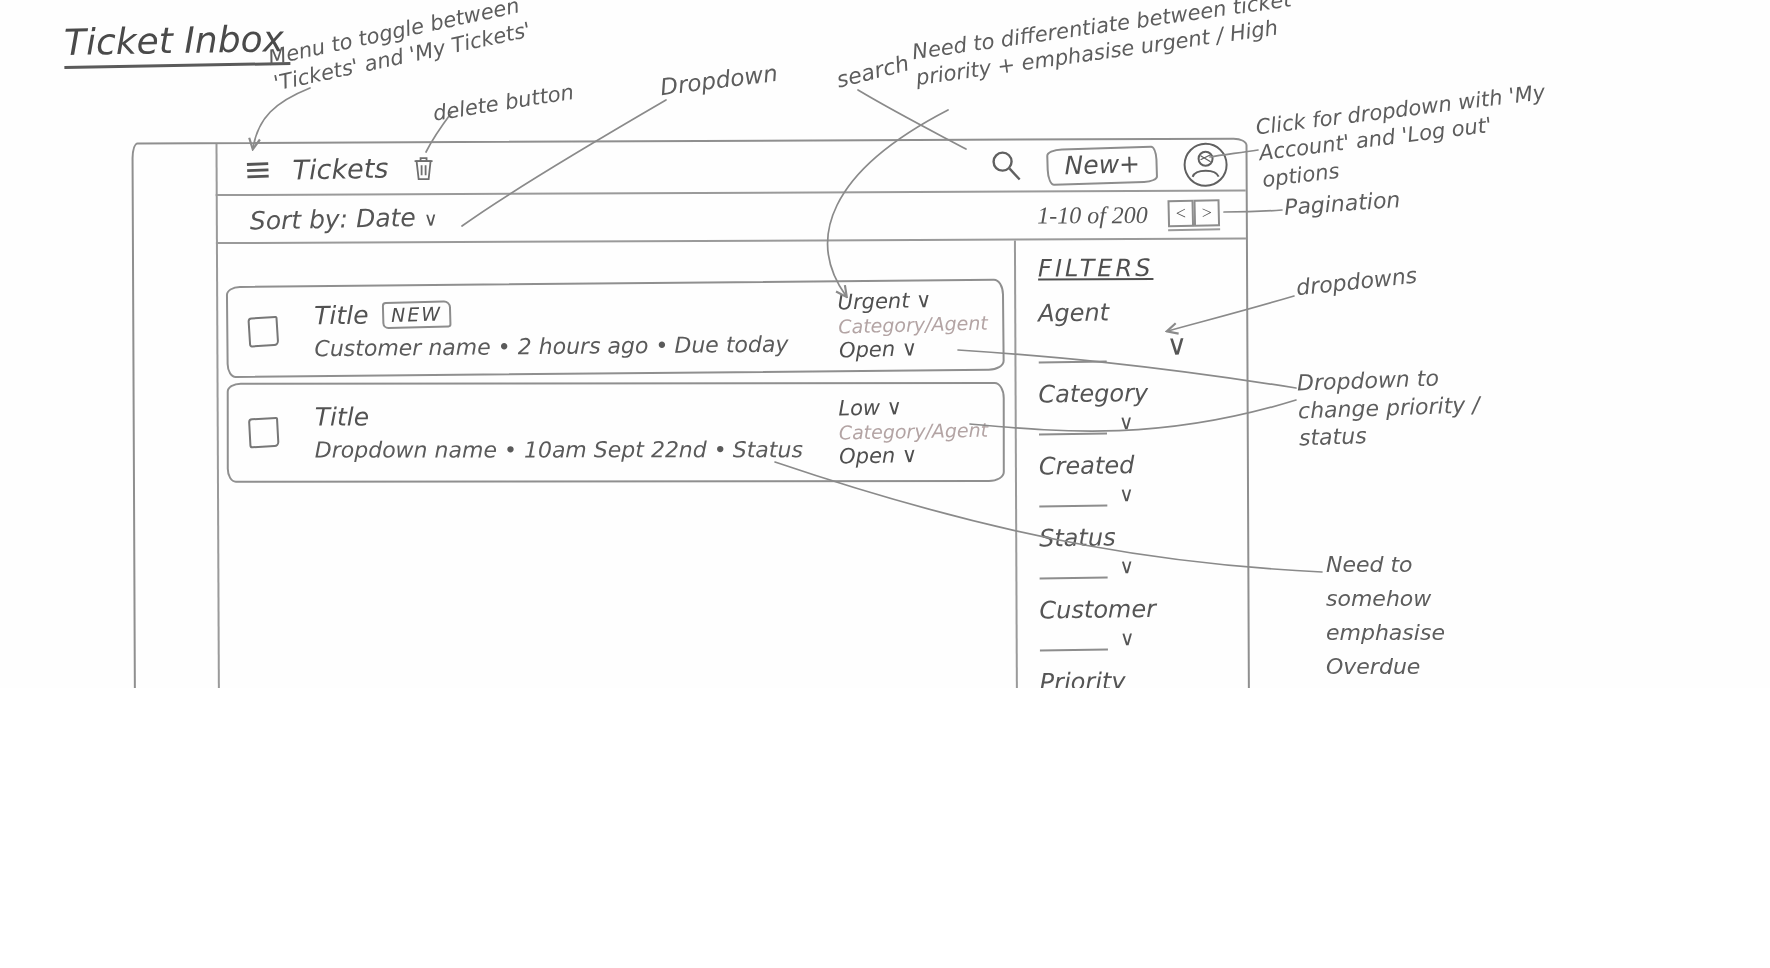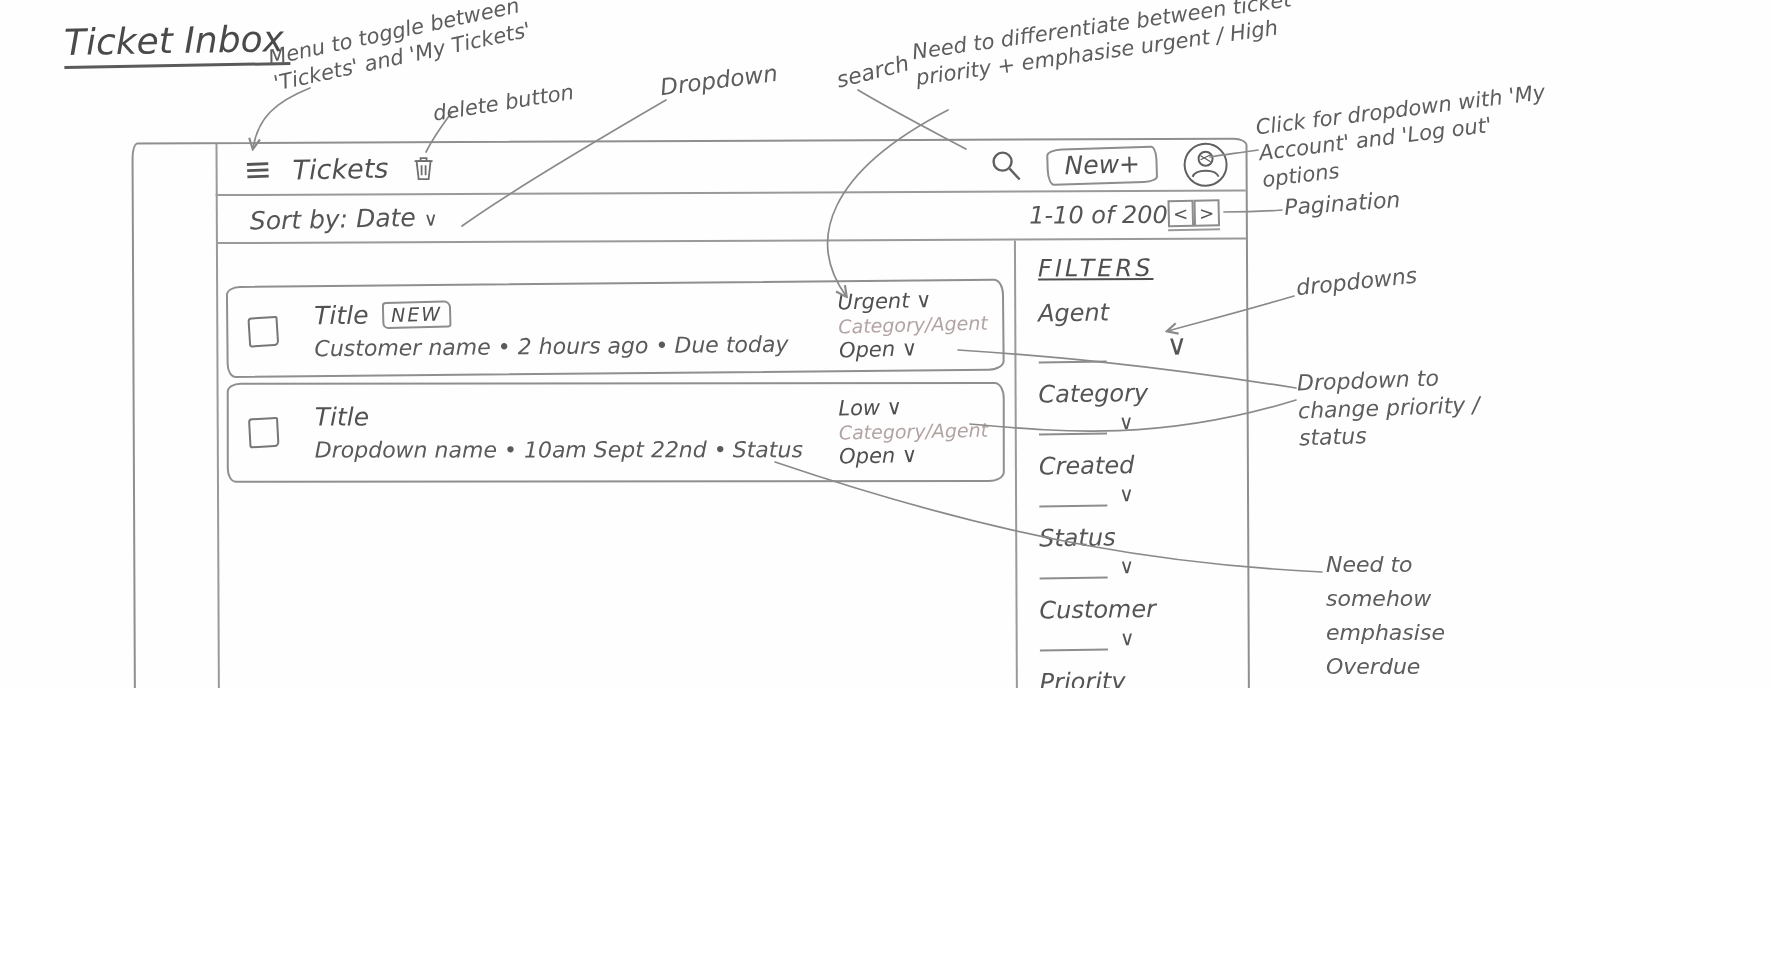--- a/index.html
+++ b/index.html
@@ -32,21 +32,21 @@
     font-size:25px;font-style:italic;color:#515151;padding:1px 16px 3px;
     border:2px solid #8d8d8d;border-radius:16px 6px 14px 7px / 7px 14px 6px 16px;transform:rotate(-1.5deg);
   }
   
   #sortbar{
     position:absolute;left:82px;right:0;top:52px;height:48px;border-bottom:2px solid #9a9a9a;
     display:flex;align-items:center;padding:0 26px 0 34px;box-sizing:border-box;
   }
   #sort-dropdown{font-size:25px;font-style:italic;color:#555;transform:rotate(-1deg);}
   #sort-dropdown .chev{font-size:19px;margin-left:8px;}
-  #sortbar-right{margin-left:auto;display:flex;align-items:center;gap:0;}
+  #sortbar-right{margin-left:auto;display:flex;align-items:center;gap:20px;font-family:Liberation Serif, serif;}
   #pagination-label{font-size:24px;font-style:italic;color:#555;}
   .pagebox{
     width:26px;height:27px;border:2px solid #8d8d8d;display:flex;align-items:center;justify-content:center;
     font-size:18px;font-style:italic;color:#555;box-sizing:border-box;
   }
   #pagination-controls{display:flex;transform:rotate(-1deg);border-bottom:2px solid #9a9a9a;padding-bottom:2px;}
   
   .card{
     position:absolute;left:92px;width:778px;border:2.5px solid #8f8f8f;
     border-radius:14px 10px 16px 9px / 9px 16px 10px 14px;box-sizing:border-box;

